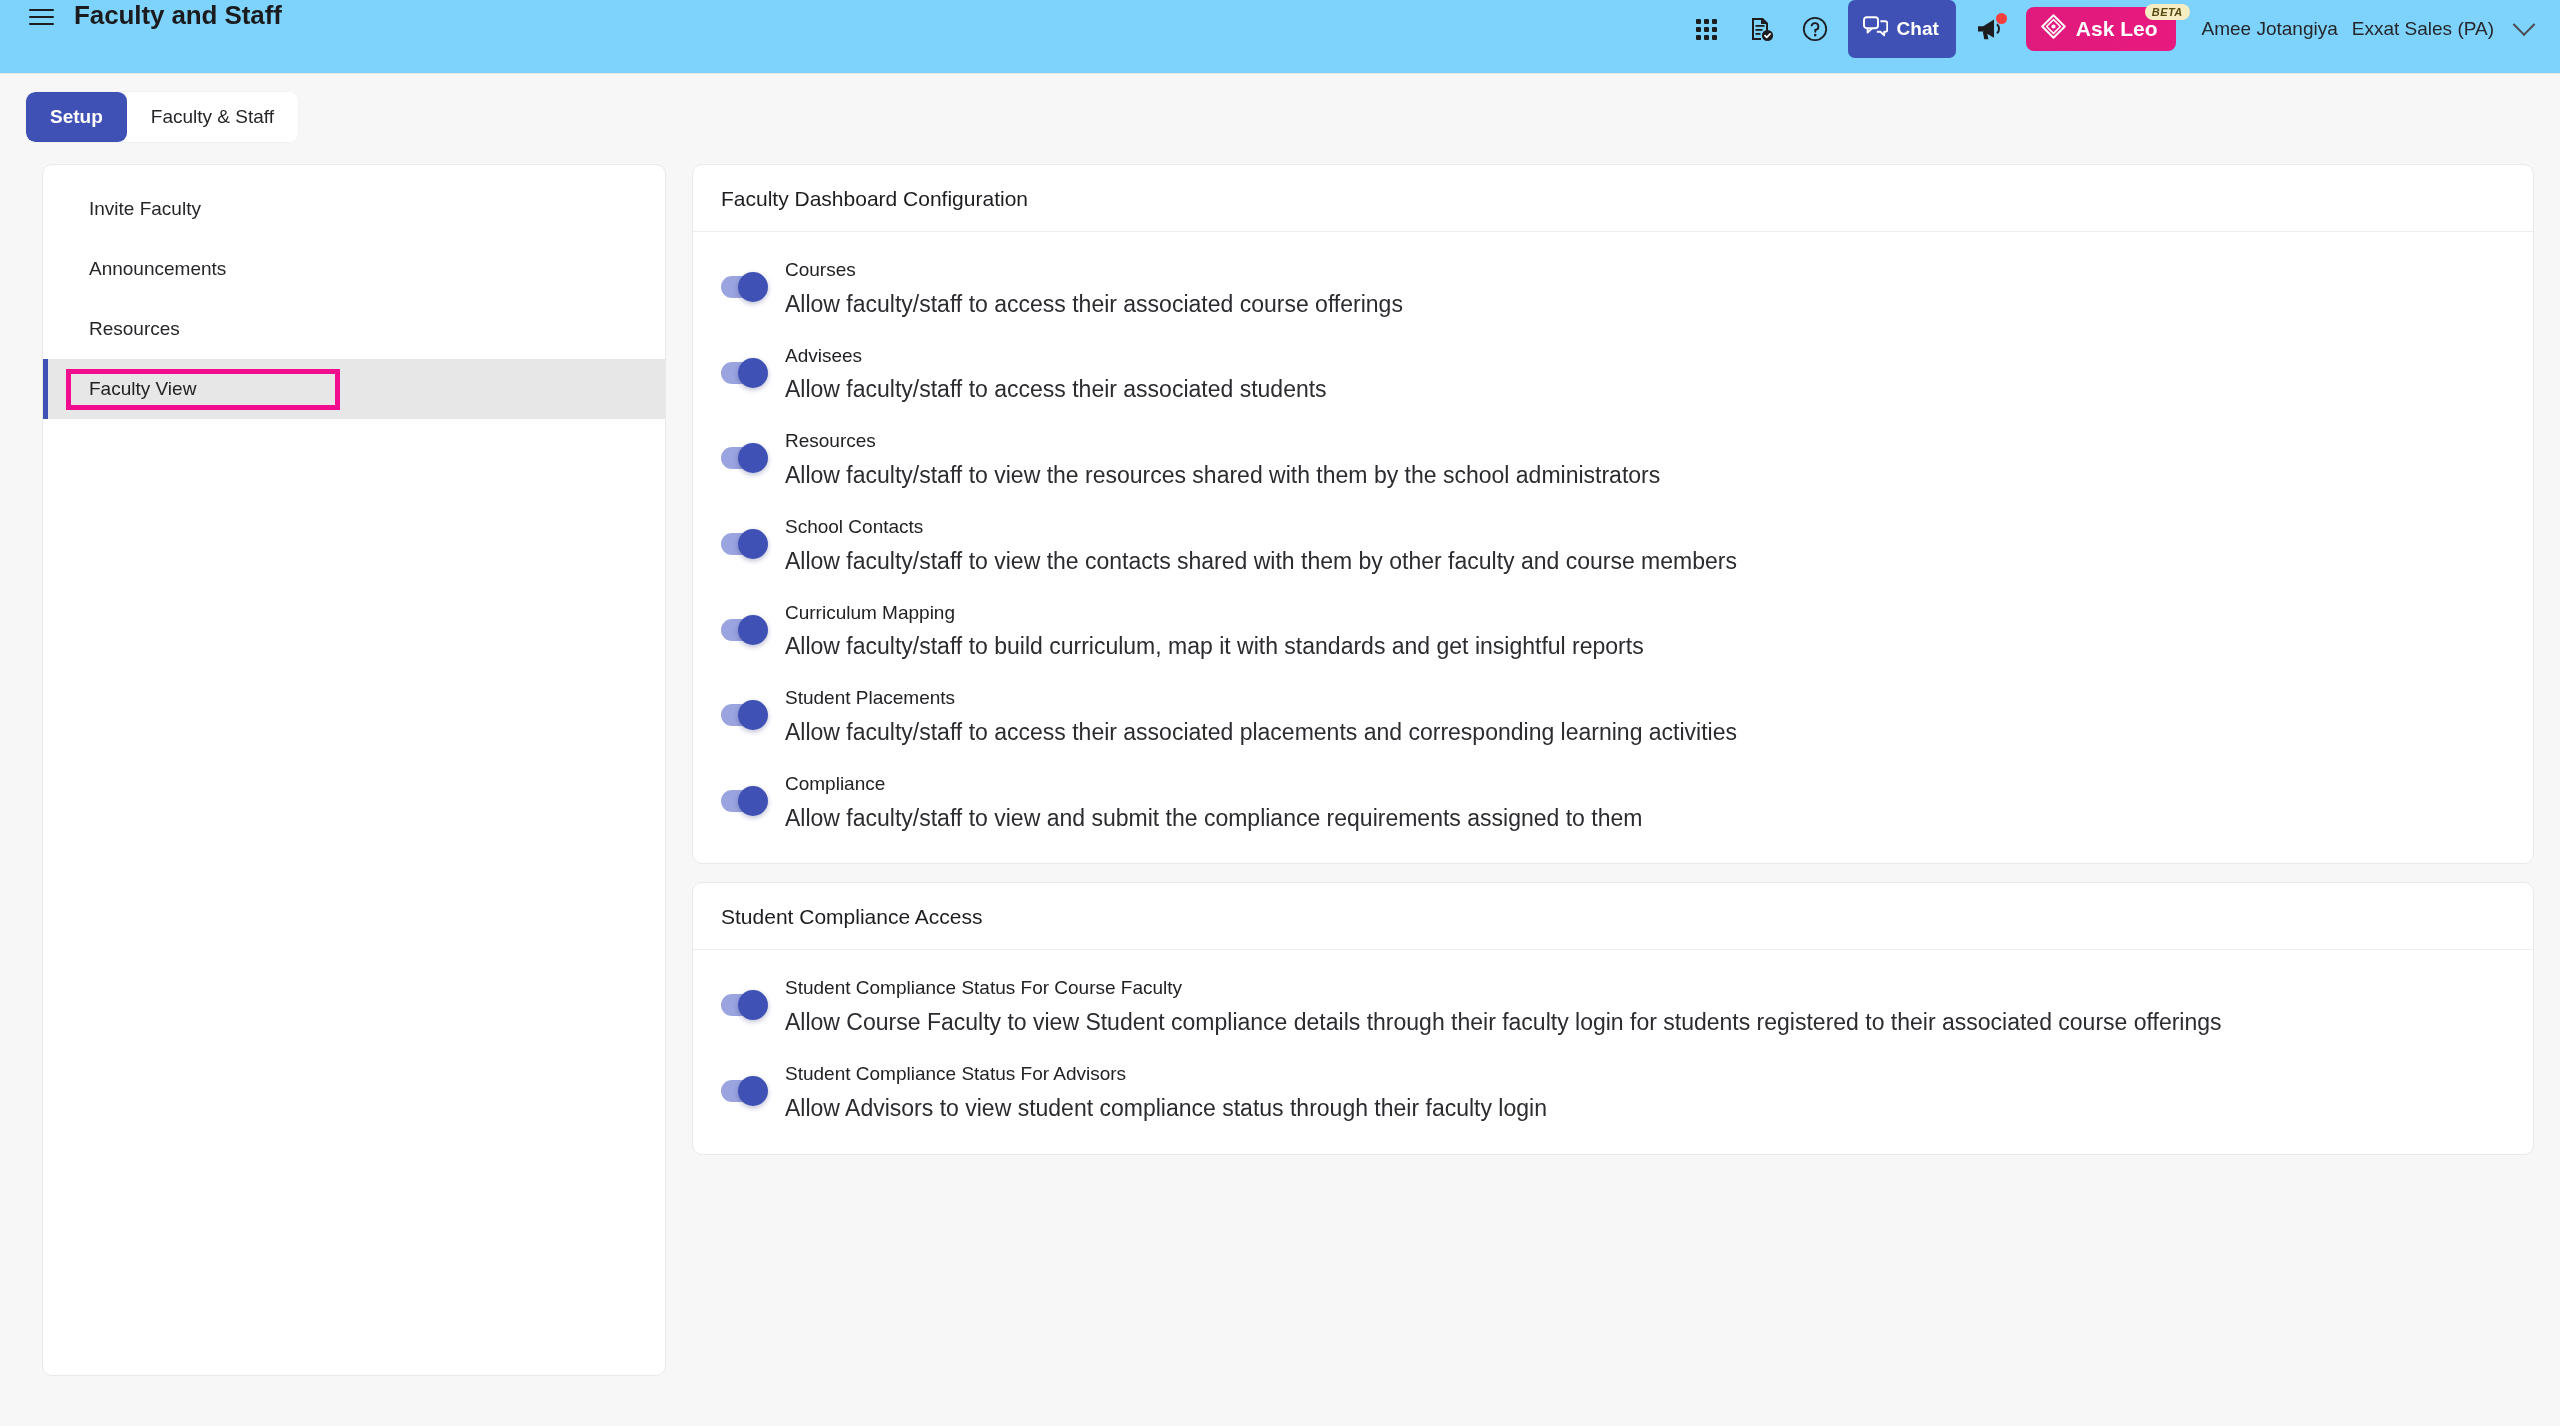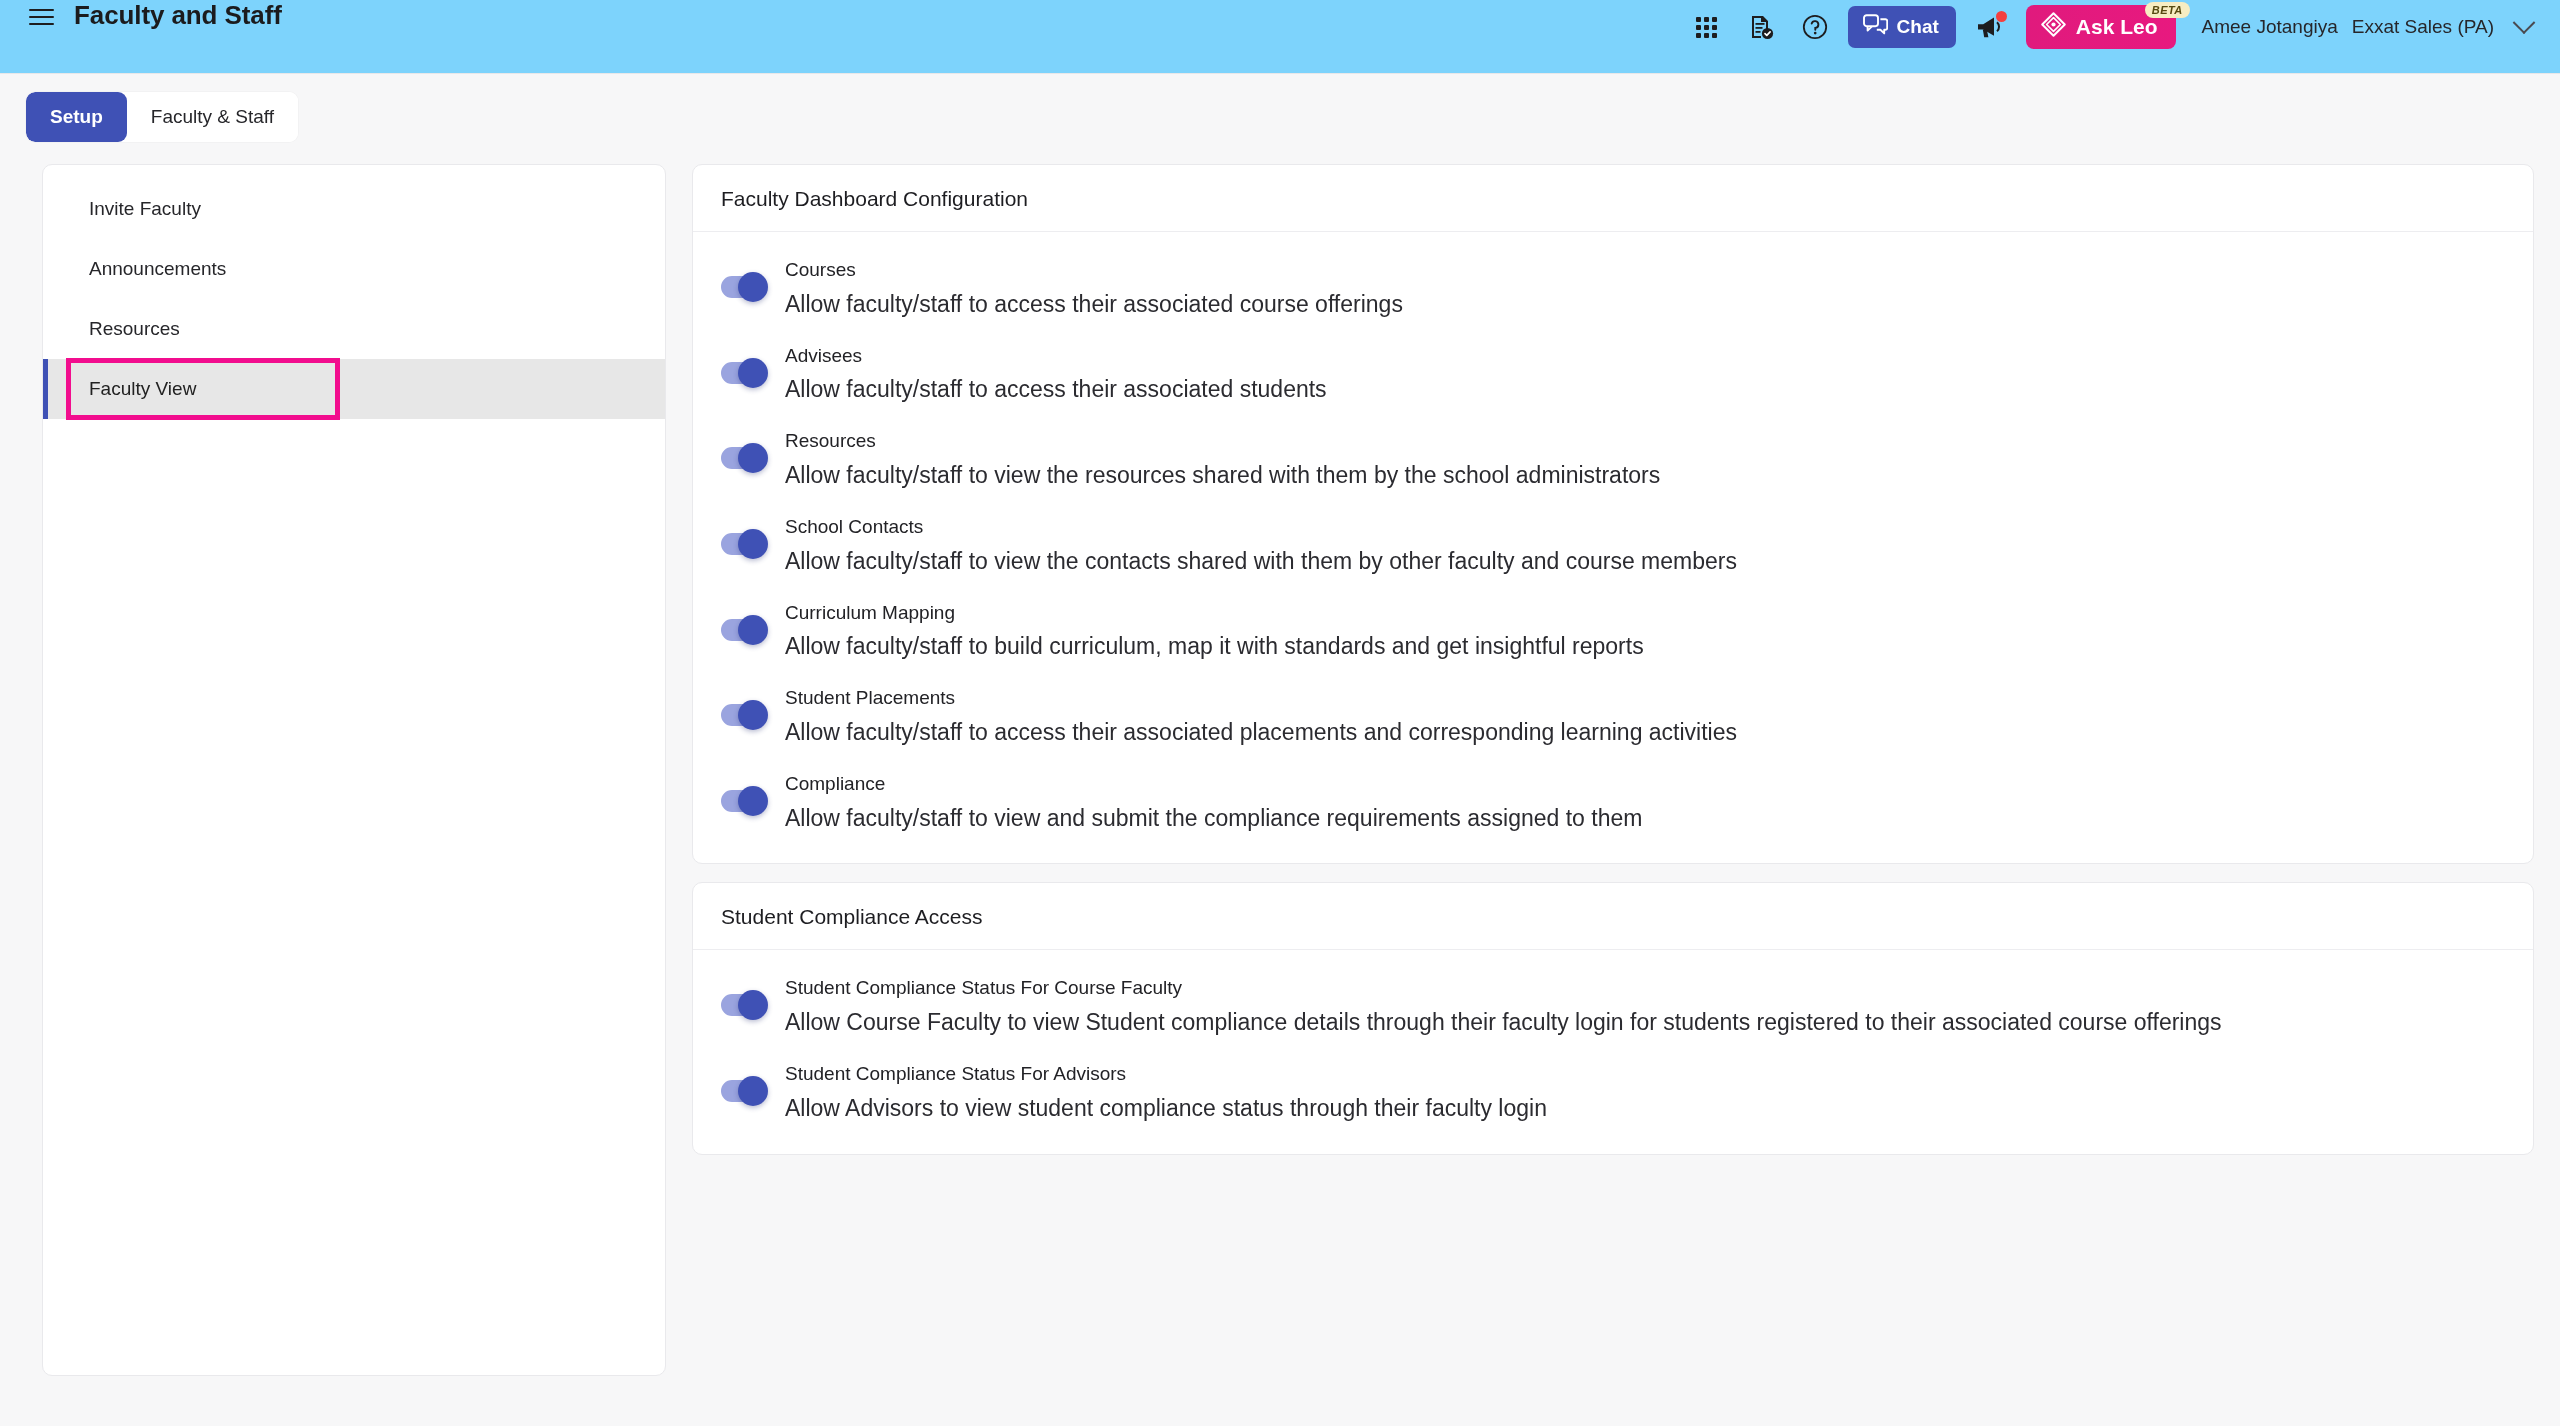--- a/index.html
+++ b/index.html
@@ -58,21 +58,21 @@
     grid-template-rows: repeat(3, 5px);
     gap: 3px;
   }
   .grid-icon i {
     display: block; width: 5px; height: 5px;
     background: #1d1d1f; border-radius: 1px;
   }
   .chat-btn {
     background: #3f51b5;
     color: #ffffff;
-    height: 42px;
+    height: 58px;
     border-radius: 7px;
     display: flex;
     align-items: center;
     gap: 9px;
     padding: 0 17px 0 15px;
     font-size: 19px;
     font-weight: bold;
     cursor: pointer;
     margin-left: 6px;
   }
@@ -361,21 +361,21 @@
   </div>
 </div>
 
 <div class="content">
 
   <div class="sidebar">
     <div class="nav-item">Invite Faculty</div>
     <div class="nav-item">Announcements</div>
     <div class="nav-item">Resources</div>
     <div class="nav-item selected" style="padding-left: 0px;">
-        <div class="annotated" style="margin-left: 28px; height: 52px; display: flex; align-items: center; padding-left: 18px; width: 264px; outline: rgb(242, 13, 142) solid 5px; background: rgb(231, 231, 231); font-size: 19px; color: rgb(34, 34, 34);">Faculty View</div>
+        <div class="annotated" style="margin-left: 28px; height: 31px; display: flex; align-items: center; padding-left: 18px; width: 264px; outline: rgb(242, 13, 142) solid 5px; background: rgb(231, 231, 231); font-size: 19px; color: rgb(34, 34, 34);">Faculty View</div>
       </div>
   </div>
 
   <div class="main">
 
     <div class="card">
       <div class="card-header">Faculty Dashboard Configuration</div>
       <div class="card-body" id="card0-body">
           <div class="setting-row">
             <div class="toggle">

